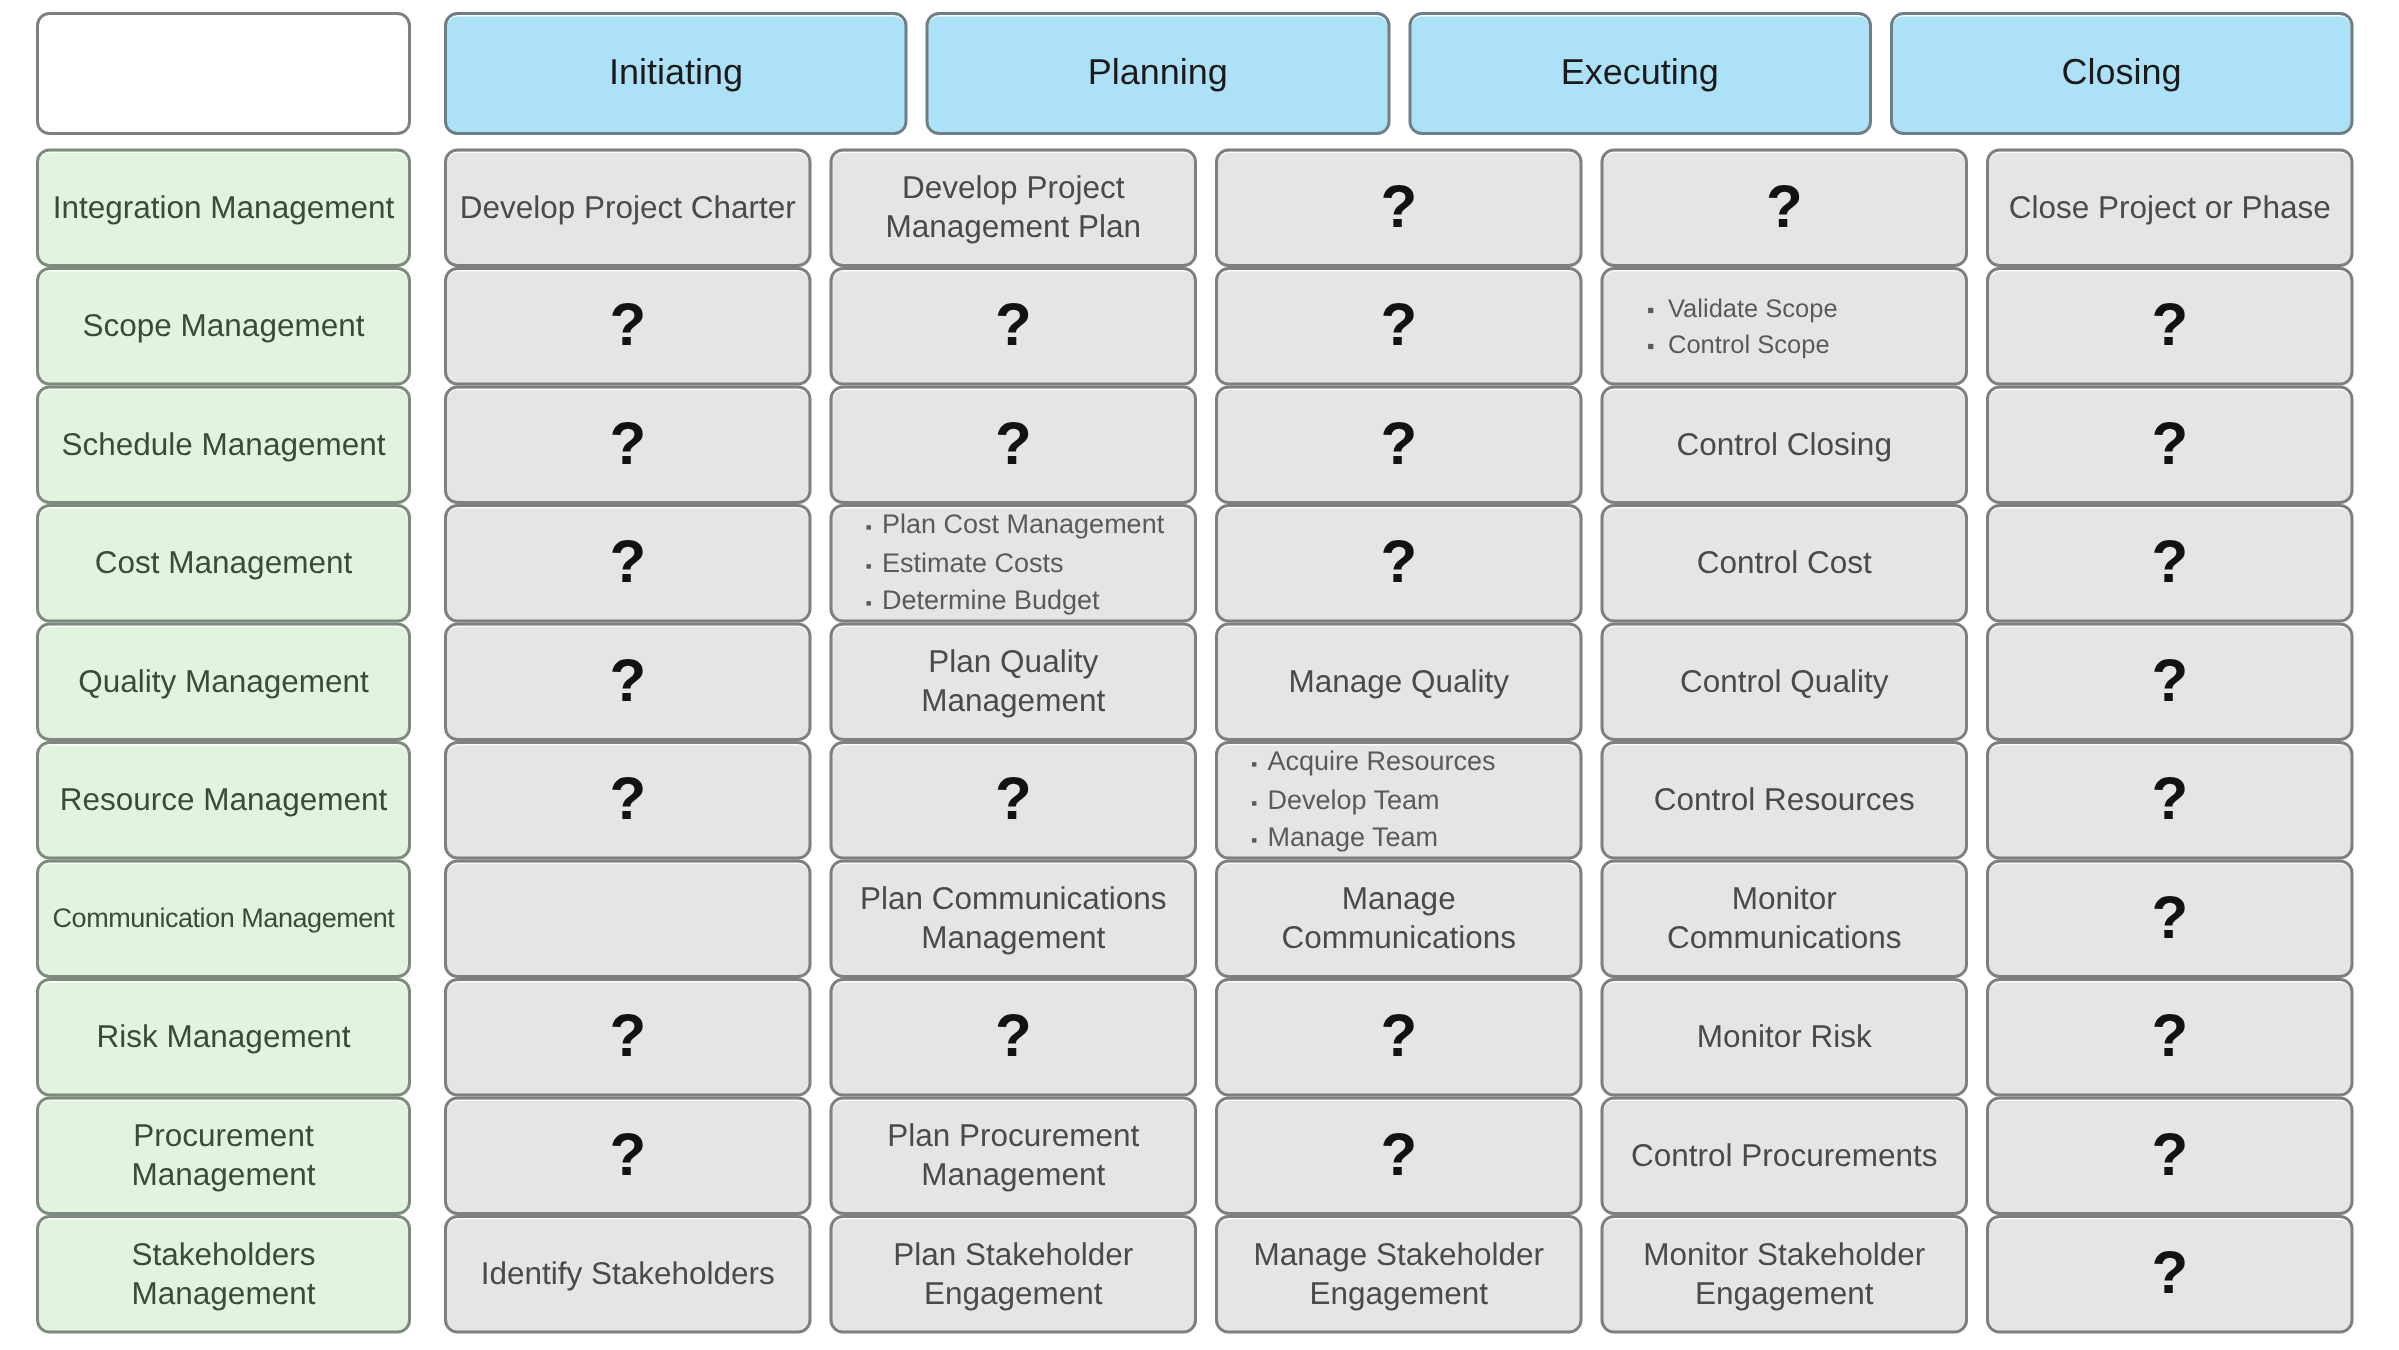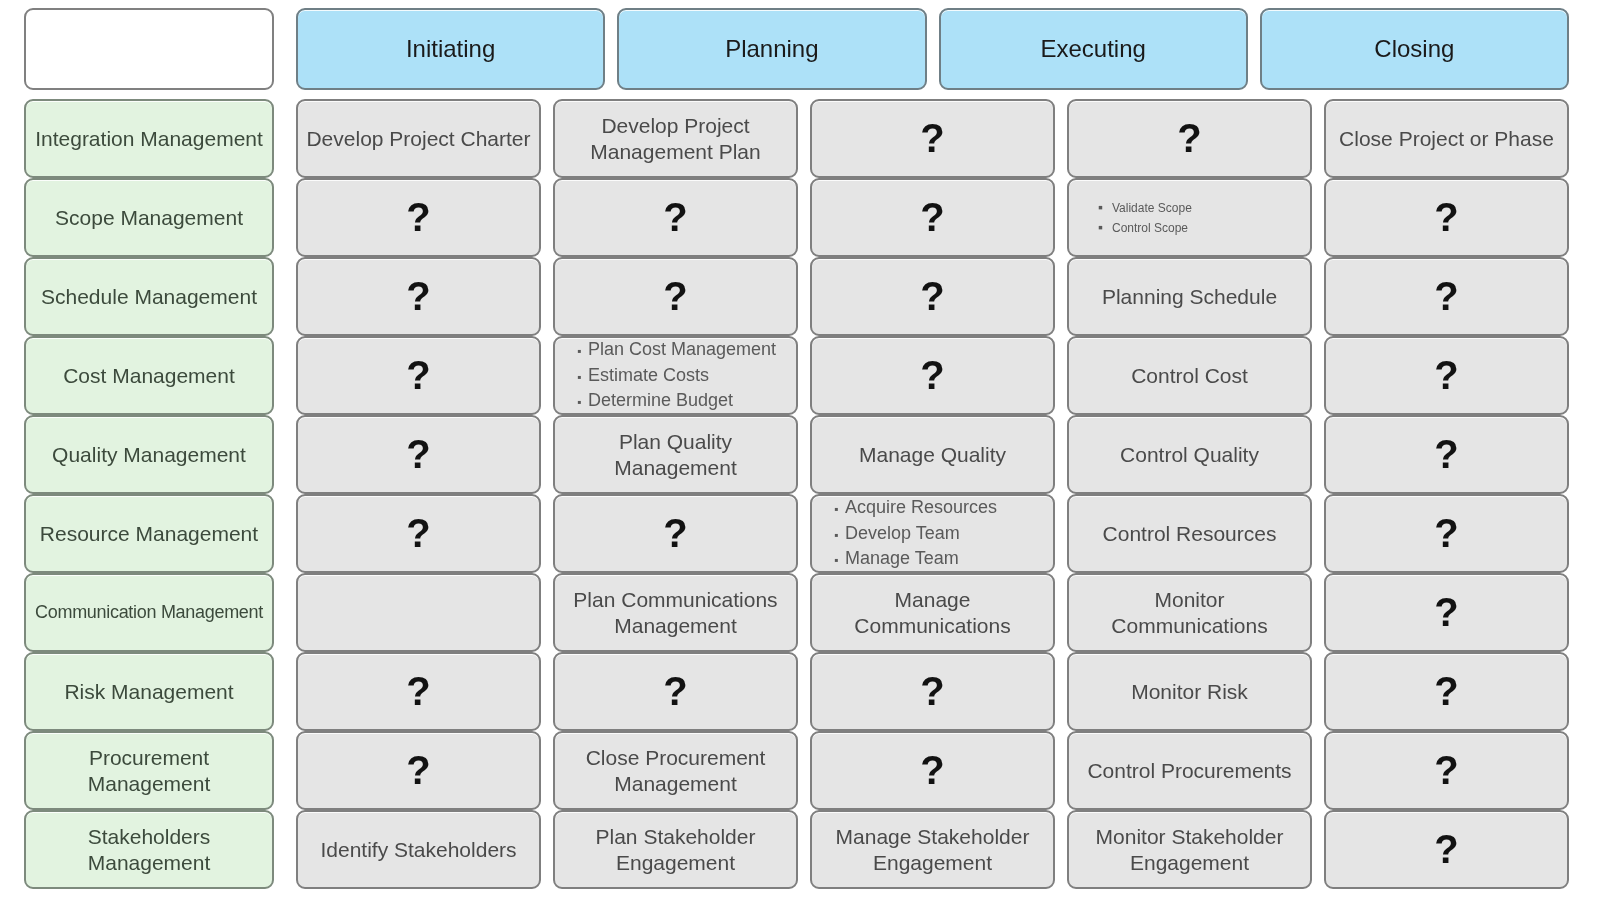--- a/index.html
+++ b/index.html
@@ -110,21 +110,21 @@
   }
   .bullets .bullet-line::before {
     content: "\25AA";
     display: inline-block;
     width: 11px;
     margin-left: -11px;
     font-size: 12px;
     color: #5a5a5a;
   }
   .bullets.big {
-    font-size: 12px;
+    font-size: 17px;
     line-height: 1.38;
     padding-left: 36px;
   }
   .bullets.big .bullet-line::before {
     width: 14px;
     margin-left: -14px;
     font-size: 14px;
   }
 
   .cell-text { display: block; width: 100%; }
@@ -201,21 +201,21 @@
         <div class="cell col-phase proc unknown">
           <span class="cell-text">?</span>
         </div>
         <div class="cell col-phase proc unknown">
           <span class="cell-text">?</span>
         </div>
         <div class="cell col-phase proc unknown">
           <span class="cell-text">?</span>
         </div>
         <div class="cell col-phase proc">
-          <span class="cell-text">Planning Schedule</span>
+          <span class="cell-text">Control Closing</span>
         </div>
         <div class="cell col-phase proc unknown last">
           <span class="cell-text">?</span>
         </div>
       </div>
       <div class="row body-row">
         <div class="cell col-label area-label">
           <span class="cell-text">Cost Management</span>
         </div>
         <div class="cell col-phase proc unknown">
@@ -323,21 +323,21 @@
         </div>
       </div>
       <div class="row body-row">
         <div class="cell col-label area-label">
           <span class="cell-text">Procurement Management</span>
         </div>
         <div class="cell col-phase proc unknown">
           <span class="cell-text">?</span>
         </div>
         <div class="cell col-phase proc">
-          <span class="cell-text">Close Procurement Management</span>
+          <span class="cell-text">Plan Procurement Management</span>
         </div>
         <div class="cell col-phase proc unknown">
           <span class="cell-text">?</span>
         </div>
         <div class="cell col-phase proc">
           <span class="cell-text">Control Procurements</span>
         </div>
         <div class="cell col-phase proc unknown last">
           <span class="cell-text">?</span>
         </div>

